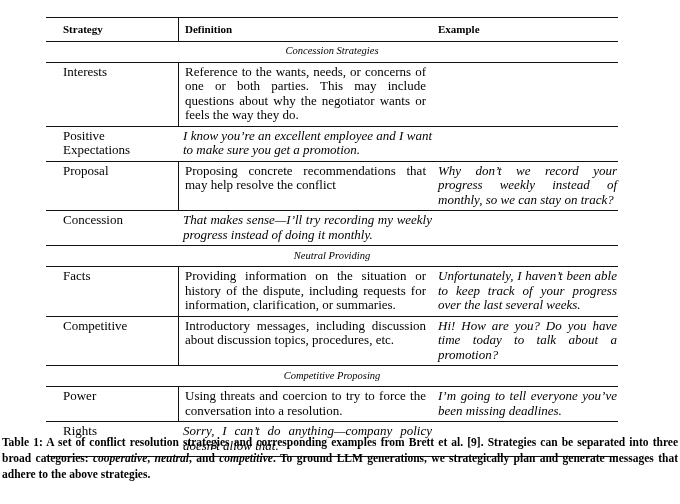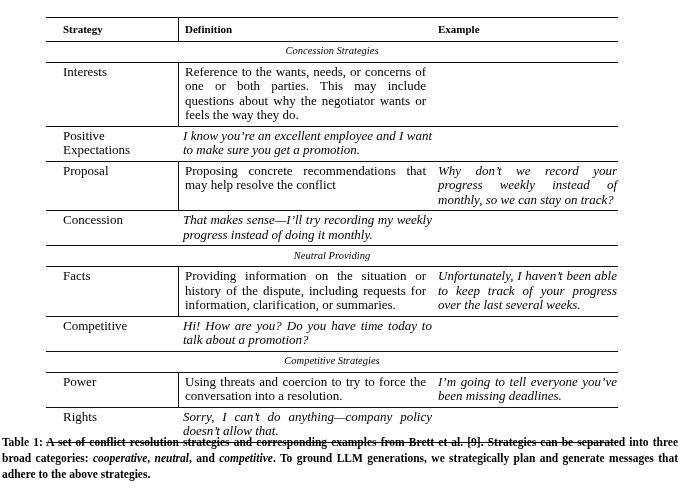--- a/index.html
+++ b/index.html
@@ -102,23 +102,24 @@
           <div class="cell cell-ex">That makes sense—I’ll try recording my weekly progress instead of doing it monthly.</div>
         </div>
         <div class="section-row">Neutral Providing</div>
         <div class="row trow">
           <div class="cell cell-strategy">Facts</div>
           <div class="cell cell-def">Providing information on the situation or history of the dispute, including requests for information, clarification, or summaries.</div>
           <div class="cell cell-ex">Unfortunately, I haven’t been able to keep track of your progress over the last several weeks.</div>
         </div>
         <div class="row trow">
           <div class="cell cell-strategy">Competitive</div>
+          <div class="cell cell-def">Introductory messages, including discussion about discussion topics, procedures, etc.</div>
           <div class="cell cell-ex">Hi! How are you? Do you have time today to talk about a promotion?</div>
         </div>
-        <div class="section-row">Competitive Strategies</div>
+        <div class="section-row">Competitive Proposing</div>
         <div class="row trow">
           <div class="cell cell-strategy">Power</div>
           <div class="cell cell-def">Using threats and coercion to try to force the conversation into a resolution.</div>
           <div class="cell cell-ex">I’m going to tell everyone you’ve been missing deadlines.</div>
         </div>
         <div class="row trow">
           <div class="cell cell-strategy">Rights</div>
           <div class="cell cell-ex">Sorry, I can’t do anything—company policy doesn’t allow that.</div>
         </div>
       </div>

